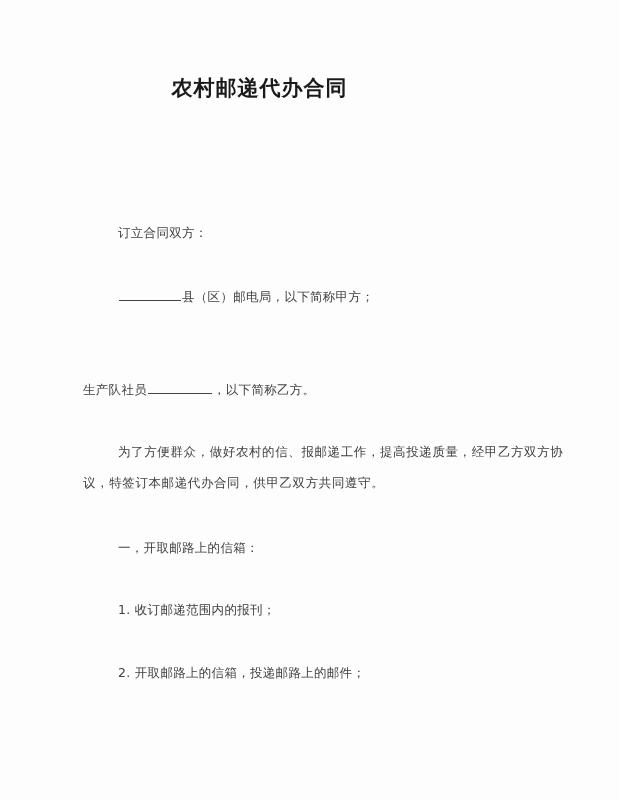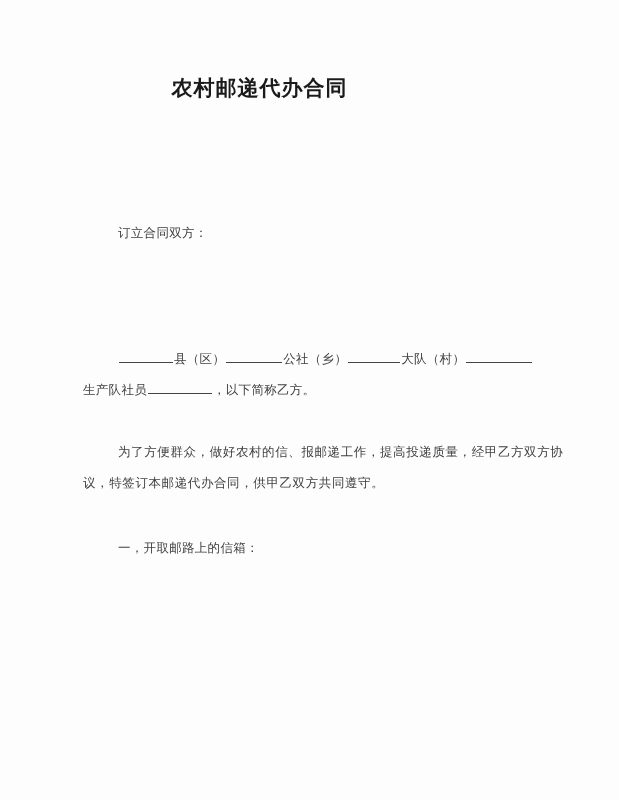--- a/index.html
+++ b/index.html
@@ -53,29 +53,31 @@
   </style>
 </head>
 <body>
 
 <div class="page">
 
   <div class="title">农村邮递代办合同</div>
 
   <div class="line indent" style="top:225px;">订立合同双方：</div>
 
+  <div class="line indent" style="top:288px;">
+    <span class="blank" style="width:62px;"></span><span>县（区）邮电局，以下简称甲方；</span>
+  </div>
 
-  <div class="line indent" style="top:350px;">
-    <span class="blank" style="width:54px;"></span><span>县（区）</span><span class="blank" style="width:56px;"></span><span>公社（乡）</span><span class="blank" style="width:52px;"></span><span>大队（村）</span><span class="blank" style="width:66px;"></span>
-  </div>
 
   <div class="line flush" style="top:381px;">
     <span>生产队社员</span><span class="blank" style="width:64px;"></span><span>，以下简称乙方。</span>
   </div>
 
   <div class="line flush" style="top:475px; letter-spacing:0.6px;">议，特签订本邮递代办合同，供甲乙双方共同遵守。</div>
   <div class="line indent" style="top:444px; letter-spacing:0.6px;">为了方便群众，做好农村的信、报邮递工作，提高投递质量，经甲乙方双方协</div>
 
   <div class="line indent" style="top:540px;">一，开取邮路上的信箱：</div>
 
+  <div class="line indent" style="top:602px;">1. 收订邮递范围内的报刊；</div>
 
+  <div class="line indent" style="top:665px;">2. 开取邮路上的信箱，投递邮路上的邮件；</div>
 
 </div>
 
 </body></html>

